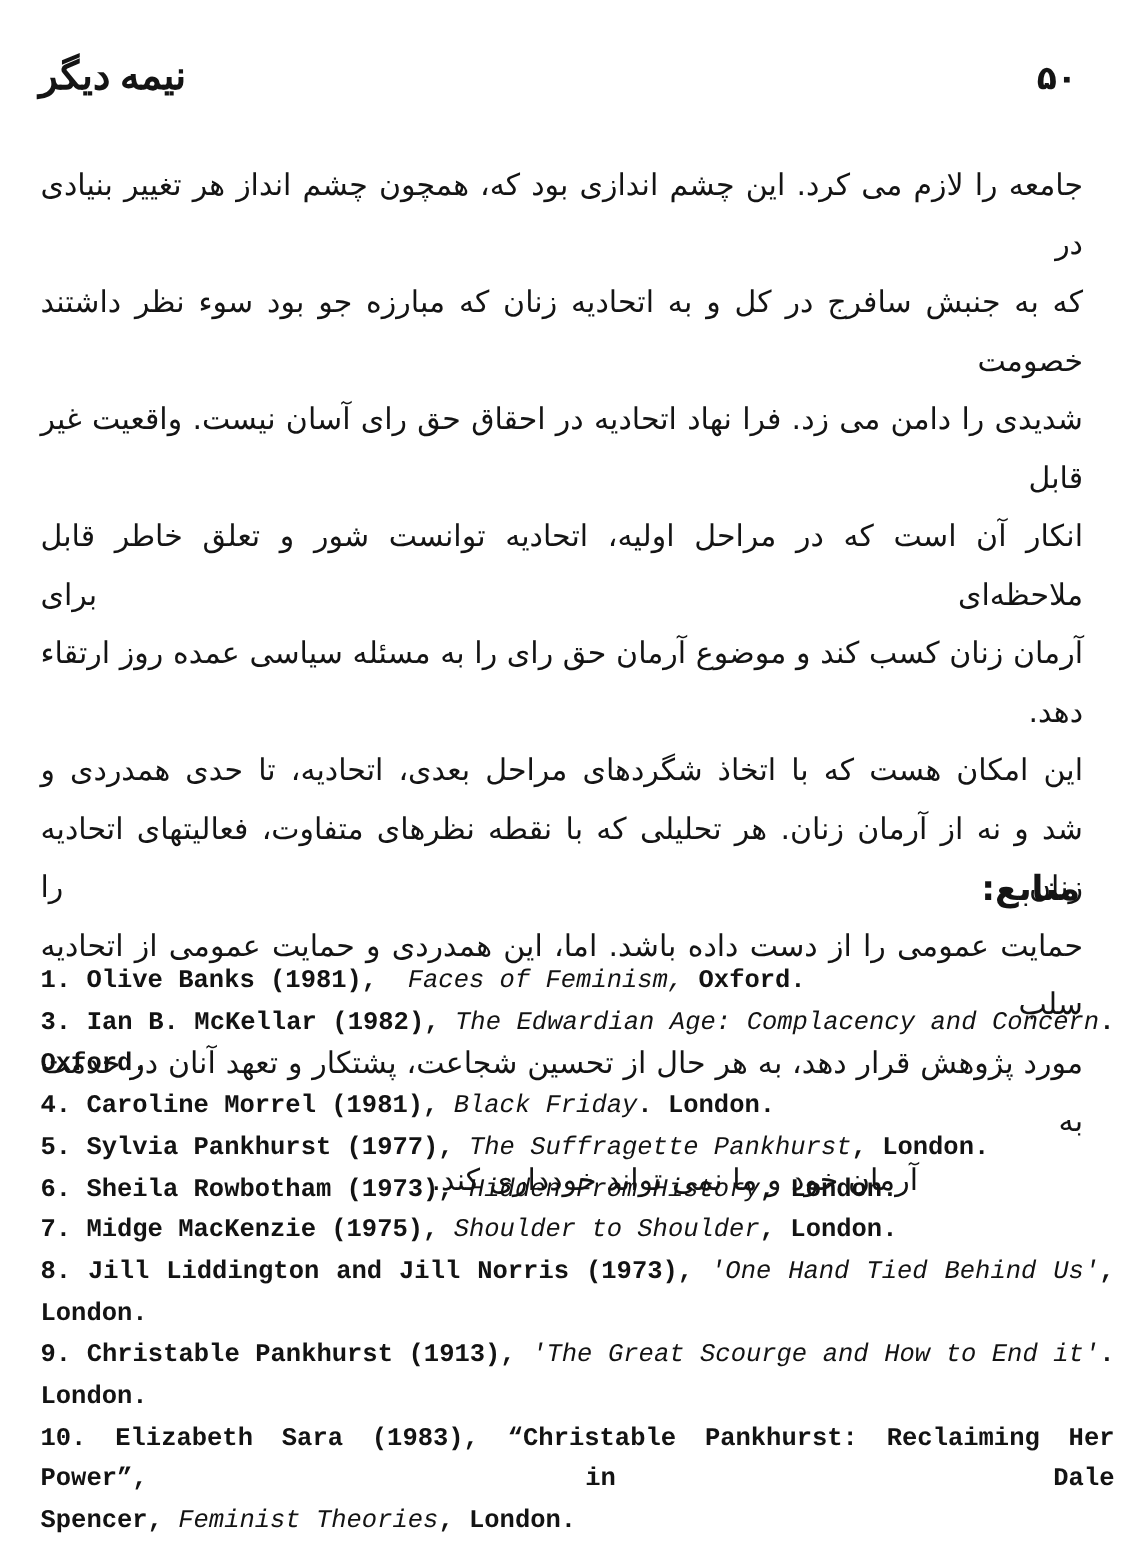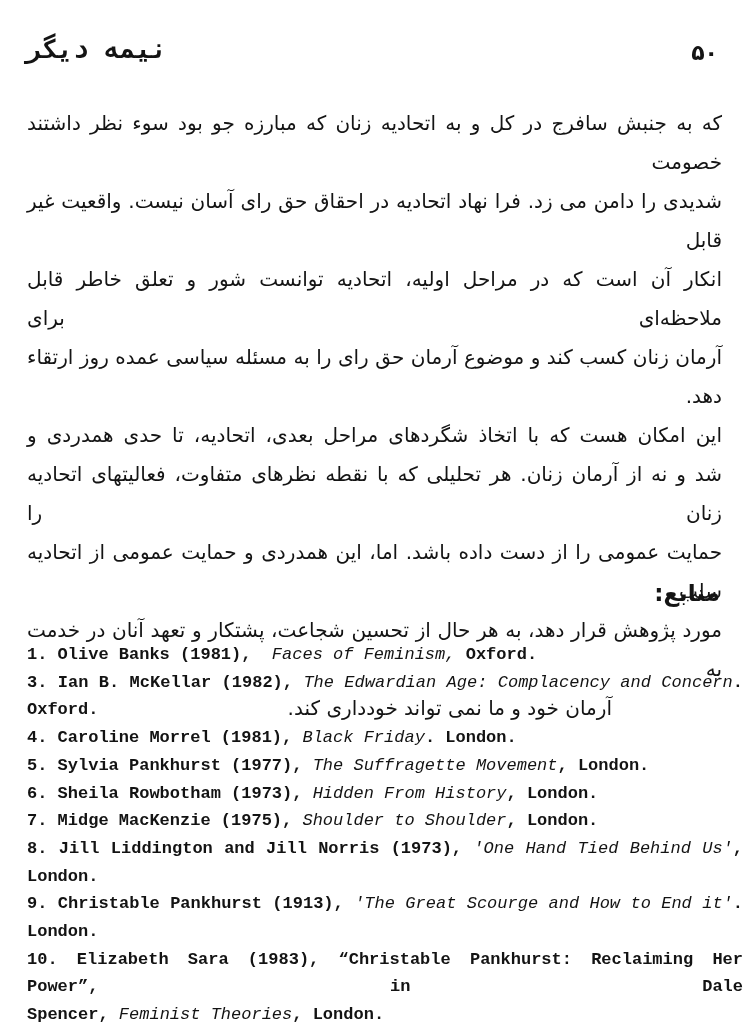--- a/index.html
+++ b/index.html
@@ -12,21 +12,21 @@
     color: #121212;
     overflow: hidden;
     font-family: "Liberation Serif", "DejaVu Serif", serif;
   }
   
   .journal-title {
     position: absolute;
     top: 34px;
     left: 26px;
     direction: rtl;
-    font-family: Liberation Mono, monospace;
+    font-family: Liberation Serif, serif;
     font-weight: 700;
     font-size: 26px;
     line-height: 34px;
   }
   .page-number {
     position: absolute;
     top: 40px;
     right: 32px;
     direction: rtl;
     font-family: "DejaVu Sans", sans-serif;
@@ -93,20 +93,21 @@
 </head>
 <body>
 
 <div class="page" style="background: rgb(255, 255, 255); color: rgb(20, 20, 20);">
 
   <div class="journal-title">نیمه دیگر</div>
 
   <div class="page-number">۵۰</div>
 
   <div class="fa-paragraph">
+      <div class="fa-line">جامعه را لازم می کرد. این چشم اندازی بود که، همچون چشم انداز هر تغییر بنیادی در</div>
       <div class="fa-line">که به جنبش سافرج در کل و به اتحادیه زنان که مبارزه جو بود سوء نظر داشتند خصومت</div>
       <div class="fa-line">شدیدی را دامن می زد. فرا نهاد اتحادیه در احقاق حق رای آسان نیست. واقعیت غیر قابل</div>
       <div class="fa-line">انکار آن است که در مراحل اولیه، اتحادیه توانست شور و تعلق خاطر قابل ملاحظه‌ای برای</div>
       <div class="fa-line">آرمان زنان کسب کند و موضوع آرمان حق رای را به مسئله سیاسی عمده روز ارتقاء دهد.</div>
       <div class="fa-line">این امکان هست که با اتخاذ شگردهای مراحل بعدی، اتحادیه، تا حدی همدردی و</div>
       <div class="fa-line">شد و نه از آرمان زنان. هر تحلیلی که با نقطه نظرهای متفاوت، فعالیتهای اتحادیه زنان را</div>
       <div class="fa-line">حمایت عمومی را از دست داده باشد. اما، این همدردی و حمایت عمومی از اتحادیه سلب</div>
       <div class="fa-line">مورد پژوهش قرار دهد، به هر حال از تحسین شجاعت، پشتکار و تعهد آنان در خدمت به</div>
       <div class="fa-line last">آرمان خود و ما نمی تواند خودداری کند.</div>
     </div>
@@ -117,21 +118,21 @@
       <li class="ref-item">
         <div class="ref-line"><span class="ref-seg">1. Olive Banks (1981),&nbsp; </span><span class="ref-seg italic">Faces of Feminism,</span><span class="ref-seg"> Oxford.</span></div>
       </li>
       <li class="ref-item">
         <div class="ref-line"><span class="ref-seg">3. Ian B. McKellar (1982), </span><span class="ref-seg italic">The Edwardian Age: Complacency and Concern</span><span class="ref-seg">. Oxford.</span></div>
       </li>
       <li class="ref-item">
         <div class="ref-line"><span class="ref-seg">4. Caroline Morrel (1981), </span><span class="ref-seg italic">Black Friday</span><span class="ref-seg">. London.</span></div>
       </li>
       <li class="ref-item">
-        <div class="ref-line"><span class="ref-seg">5. Sylvia Pankhurst (1977), </span><span class="ref-seg italic">The Suffragette Movement</span><span class="ref-seg">, London.</span></div>
+        <div class="ref-line"><span class="ref-seg">5. Sylvia Pankhurst (1977), </span><span class="ref-seg italic">The Suffragette Pankhurst</span><span class="ref-seg">, London.</span></div>
       </li>
       <li class="ref-item">
         <div class="ref-line"><span class="ref-seg">6. Sheila Rowbotham (1973), </span><span class="ref-seg italic">Hidden From History</span><span class="ref-seg">, London.</span></div>
       </li>
       <li class="ref-item">
         <div class="ref-line"><span class="ref-seg">7. Midge MacKenzie (1975), </span><span class="ref-seg italic">Shoulder to Shoulder</span><span class="ref-seg">, London.</span></div>
       </li>
       <li class="ref-item">
         <div class="ref-line"><span class="ref-seg">8. Jill Liddington and Jill Norris (1973), </span><span class="ref-seg italic">'One Hand Tied Behind Us'</span><span class="ref-seg">, London.</span></div>
       </li>

